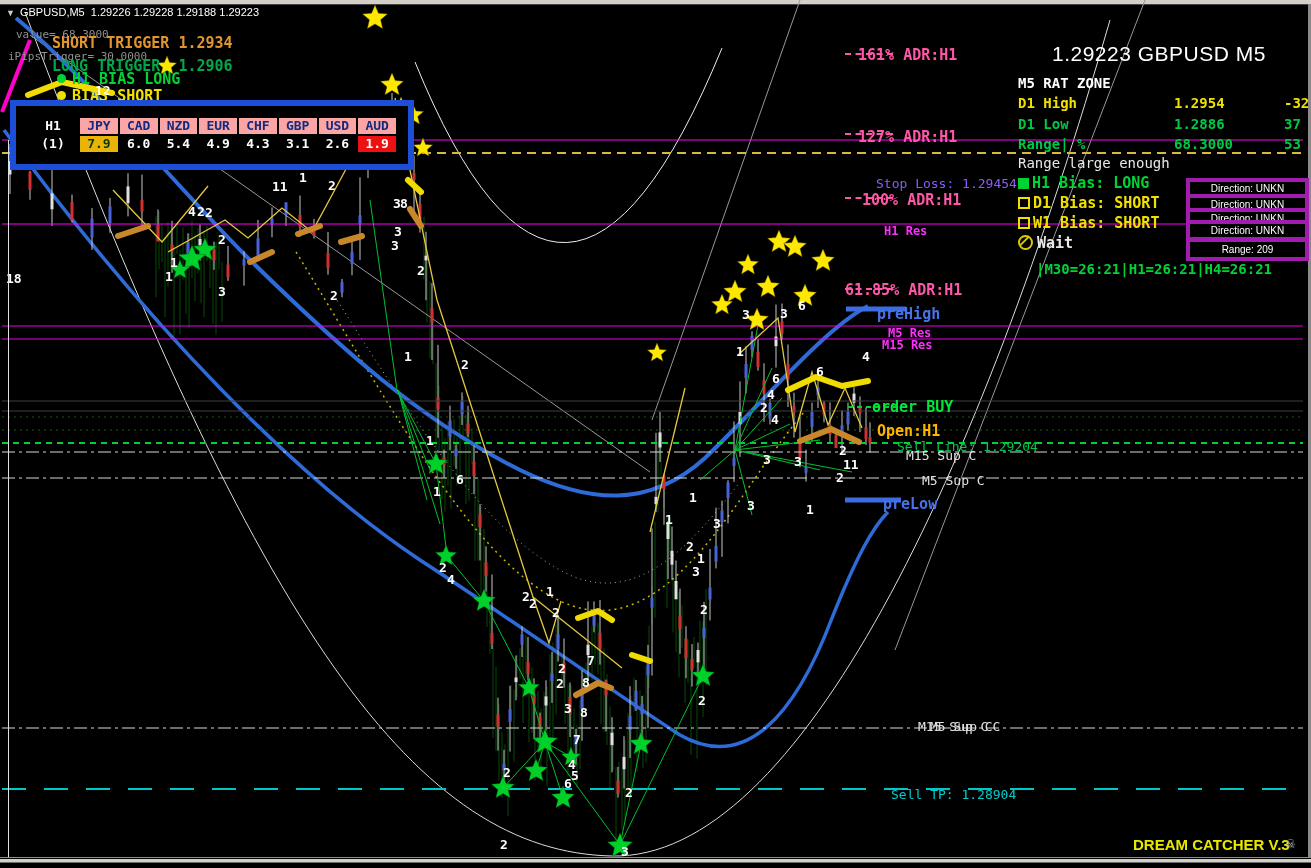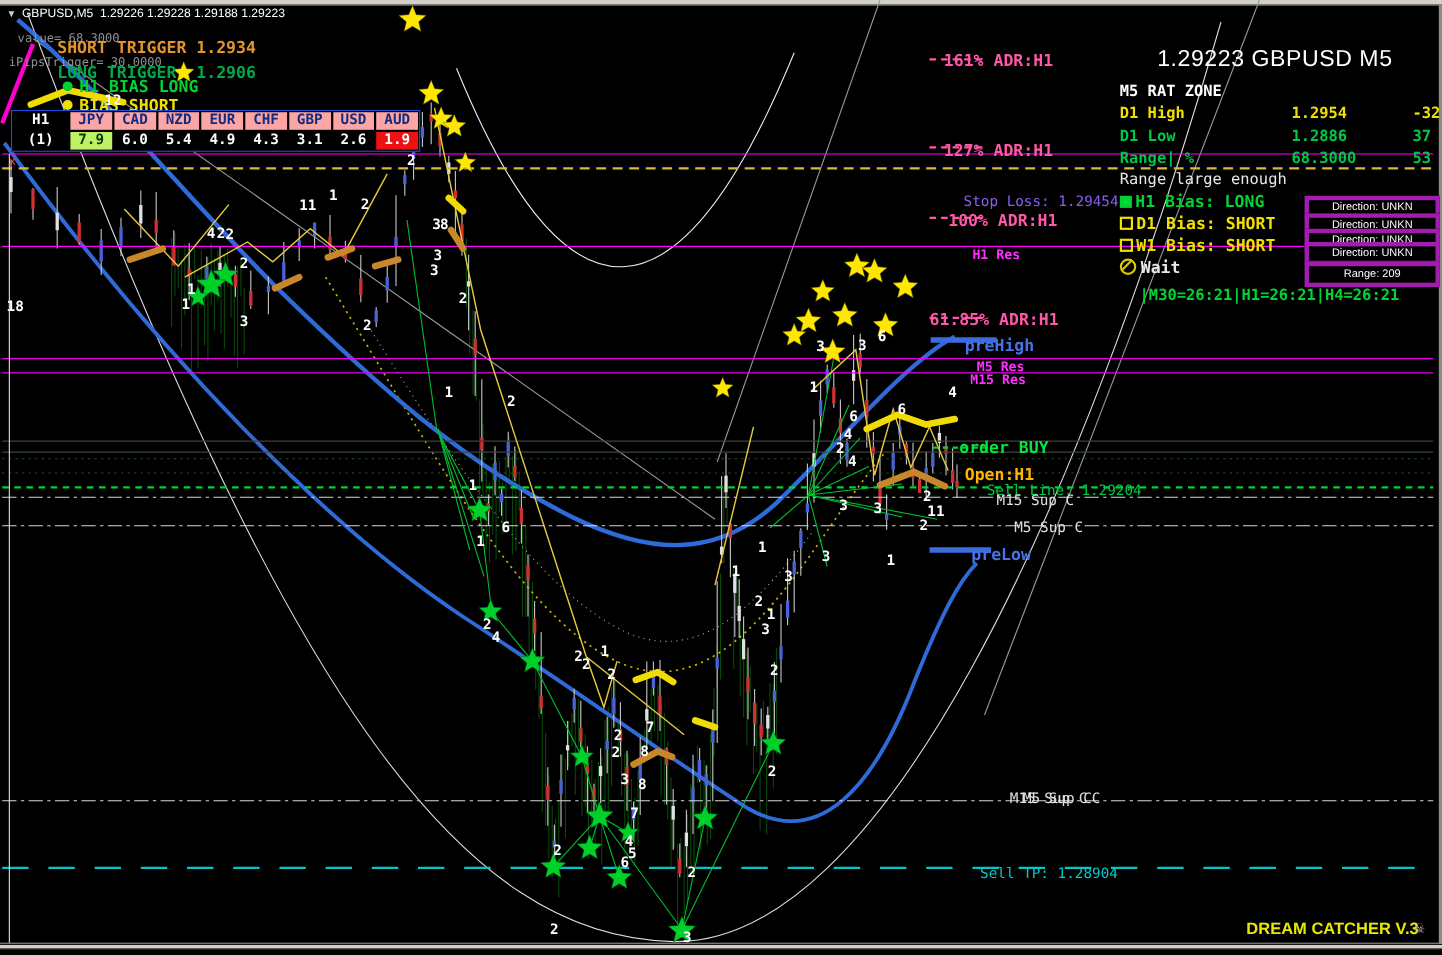--- a/index.html
+++ b/index.html
@@ -12,22 +12,22 @@
   .b3{position:absolute;left:0;top:862px;width:1311px;height:1px;background:#6a6a6a;}
   svg#cv{position:absolute;left:0;top:0;}
   #labels{position:absolute;left:0;top:0;width:1311px;height:868px;pointer-events:none;}
   .flabel{position:absolute;line-height:1;white-space:pre;font-family:"DejaVu Sans Mono",monospace;}
   .ohlc{position:absolute;left:6px;top:6px;color:#fff;font:11px "Liberation Sans",sans-serif;white-space:pre;}
   .dd{color:#ccc;font-size:9px;margin-right:5px;}
   .tl{position:absolute;line-height:1;white-space:pre;}
   .gray-small{color:#909090;font-size:11px;}
   .dot{position:absolute;width:9px;height:9px;border-radius:50%;}
   
-  .stable{position:absolute;left:10px;top:100px;width:368px;border:1px solid #1d4ed8;background:#000;
-          display:grid;grid-template-columns:50px repeat(8,1fr);gap:2px;padding:1px;}
+  .stable{position:absolute;left:10px;top:100px;width:368px;border:6px solid #1d4ed8;background:#000;
+          display:grid;grid-template-columns:50px repeat(8,1fr);gap:2px;padding:12px;}
   .scell{height:16px;line-height:16px;text-align:center;font-size:13px;font-weight:bold;white-space:pre;}
   .shead{background:#fca5a5;color:#122a80;}
   .splain{background:#000;color:#fff;}
   
   .bigtitle{position:absolute;left:1052px;top:42px;color:#fff;font:21px "Liberation Sans",sans-serif;letter-spacing:.5px;white-space:pre;}
   .zrow{position:absolute;left:1018px;font-size:14px;font-weight:bold;white-space:pre;line-height:1;}
   .zlabel{display:inline-block;width:124px;}
   .zvalue{display:inline-block;width:110px;margin-left:32px;}
   .biasrow{position:absolute;left:1018px;font-size:15px;font-weight:bold;line-height:1;white-space:pre;}
   .sq{display:inline-block;width:11px;height:11px;margin-right:3px;vertical-align:-1px;}
@@ -575,21 +575,21 @@
         <div class="scell splain">H1</div>
         <div class="scell shead">JPY</div>
         <div class="scell shead">CAD</div>
         <div class="scell shead">NZD</div>
         <div class="scell shead">EUR</div>
         <div class="scell shead">CHF</div>
         <div class="scell shead">GBP</div>
         <div class="scell shead">USD</div>
         <div class="scell shead">AUD</div>
         <div class="scell splain">(1)</div>
-        <div class="scell splain" style="background: #bef264; color: rgb(10, 58, 10);">7.9</div>
+        <div class="scell splain" style="background: #eab308; color: rgb(10, 58, 10);">7.9</div>
         <div class="scell splain">6.0</div>
         <div class="scell splain">5.4</div>
         <div class="scell splain">4.9</div>
         <div class="scell splain">4.3</div>
         <div class="scell splain">3.1</div>
         <div class="scell splain">2.6</div>
         <div class="scell splain" style="background: rgb(238, 17, 17); color: rgb(255, 255, 255);">1.9</div>
       </div>
 
     <div class="bigtitle">1.29223 GBPUSD M5</div>

